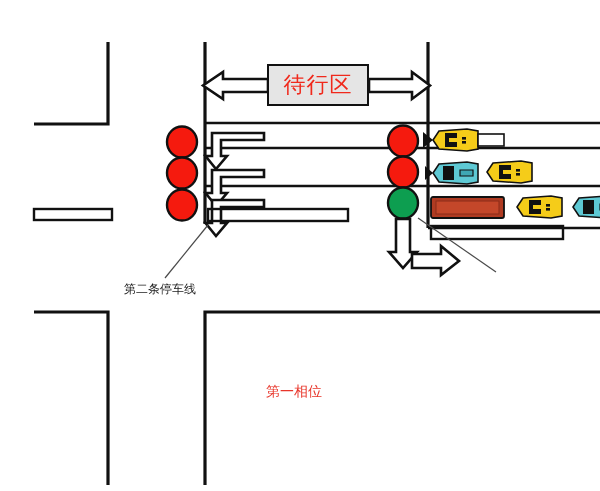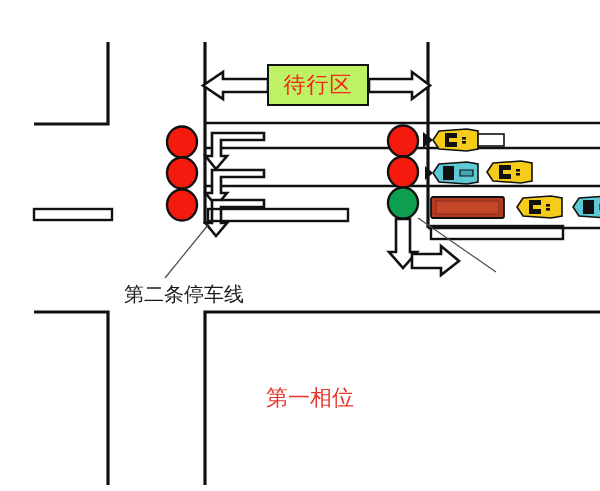--- a/index.html
+++ b/index.html
@@ -24,35 +24,35 @@
     width: 600px;
     height: 491px;
   }
   .label {
     position: absolute;
     white-space: nowrap;
     font-family: "Liberation Sans", "DejaVu Sans", sans-serif;
   }
   .label-dark {
     color: #1a1a1a;
-    font-size: 20px;
+    font-size: 12px;
     text-align: center;
   }
   .label-red {
     color: #e8352a;
-    font-size: 22px;
+    font-size: 14px;
   }
   #waiting-zone-box {
     position: absolute;
     left: 267px;
     top: 64px;
     width: 102px;
     height: 42px;
     border: 2px solid #111111;
-    background: #bef264;
+    background: #e5e5e5;
     box-sizing: border-box;
     display: flex;
     align-items: center;
     justify-content: center;
   }
   #waiting-zone-label {
     color: #f0291c;
     font-size: 22px;
     letter-spacing: 1px;
     line-height: 1;

